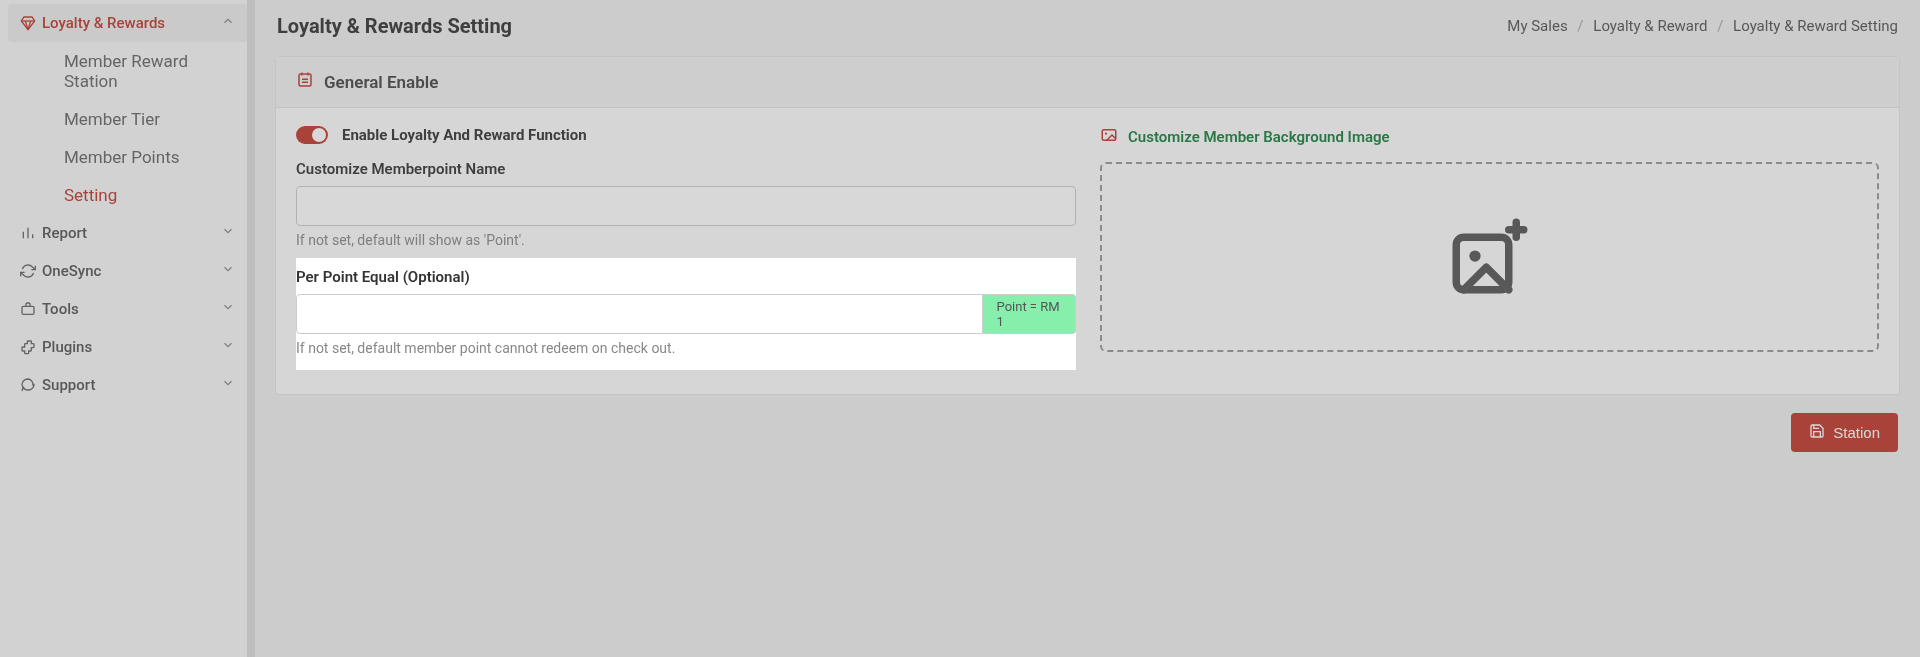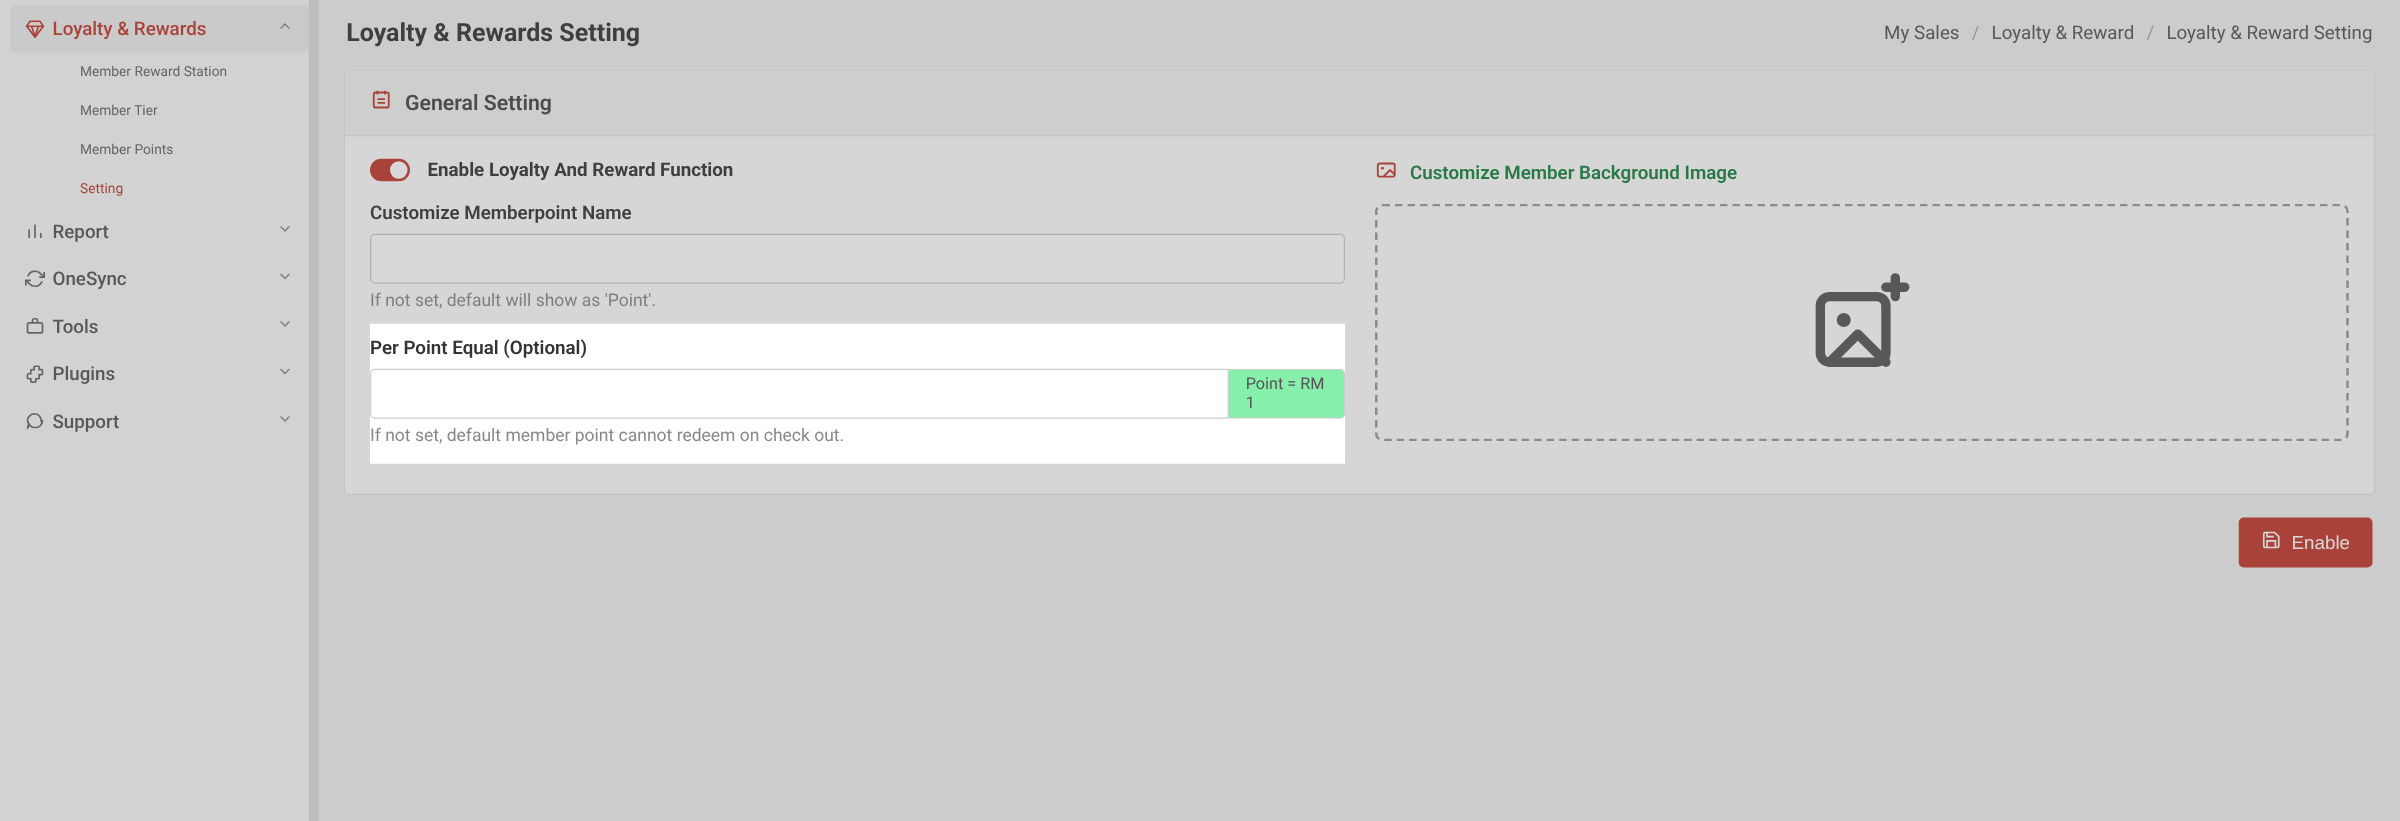--- a/index.html
+++ b/index.html
@@ -44,21 +44,21 @@
   .sidebar-item .label { flex: 1; }
   .sidebar-item .chev { color:#888; }
   .sidebar-item.active { background: #ececec; color:#c0392b; }
   .sidebar-item.active .icon { color:#c0392b; }
   .sidebar-sub {
     padding-left: 46px;
   }
   .sidebar-sub .sub-item {
     padding: 9px 10px;
     color: #666;
-    font-size: 11px;
+    font-size: 17px;
     cursor: pointer;
   }
   .sidebar-sub .sub-item.active { color: #c0392b; }
   .scroll-track {
     position:absolute;
     right:0; top:0; bottom:0;
     width:8px;
     background: #dcdcdc;
   }
 
@@ -295,21 +295,21 @@
     <div class="card-header">
       <span class="hicon">
         <svg width="18" height="18" viewBox="0 0 24 24" fill="none" stroke="currentColor" stroke-width="2">
             <rect x="4" y="4" width="16" height="16" rx="2"></rect>
             <line x1="8" y1="2" x2="8" y2="6"></line>
             <line x1="16" y1="2" x2="16" y2="6"></line>
             <line x1="8" y1="11" x2="16" y2="11"></line>
             <line x1="8" y1="15" x2="16" y2="15"></line>
           </svg>
       </span>
-      <span>General Setting</span>
+      <span>General Enable</span>
     </div>
 
     <div class="card-body">
       <div class="col-left">
         <div class="toggle-row">
           <div class="toggle"></div>
           <div class="toggle-label">Enable Loyalty And Reward Function</div>
         </div>
 
         <div>
@@ -356,18 +356,18 @@
 
   <div class="footer-bar">
     <button class="btn-primary">
       <span>
         <svg width="16" height="16" viewBox="0 0 24 24" fill="none" stroke="currentColor" stroke-width="2">
             <path d="M19 21H5a2 2 0 01-2-2V5a2 2 0 012-2h11l5 5v11a2 2 0 01-2 2z"></path>
             <polyline points="17 21 17 13 7 13 7 21"></polyline>
             <polyline points="7 3 7 8 15 8"></polyline>
           </svg>
       </span>
-      <span>Enable</span>
+      <span>Station</span>
     </button>
   </div>
 </div>
 
 <div class="overlay"></div>
 
 </body></html>

